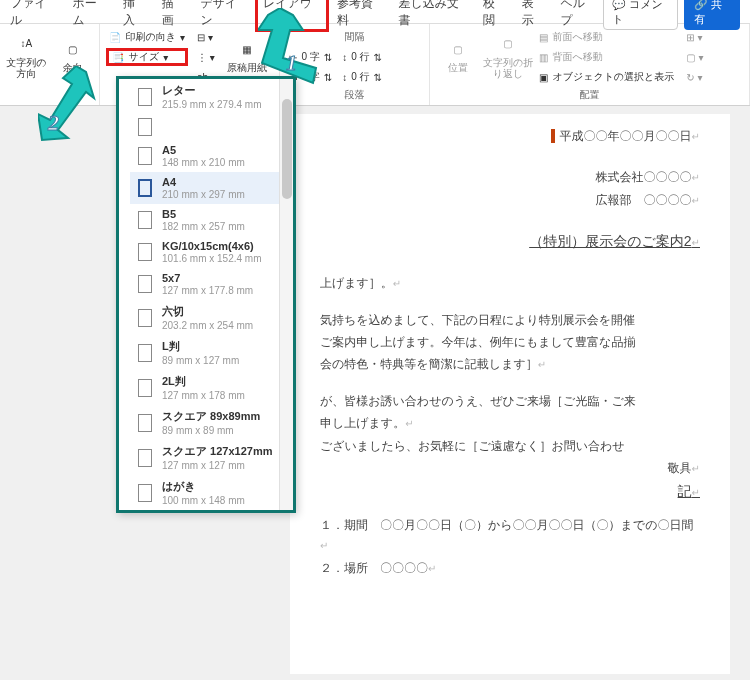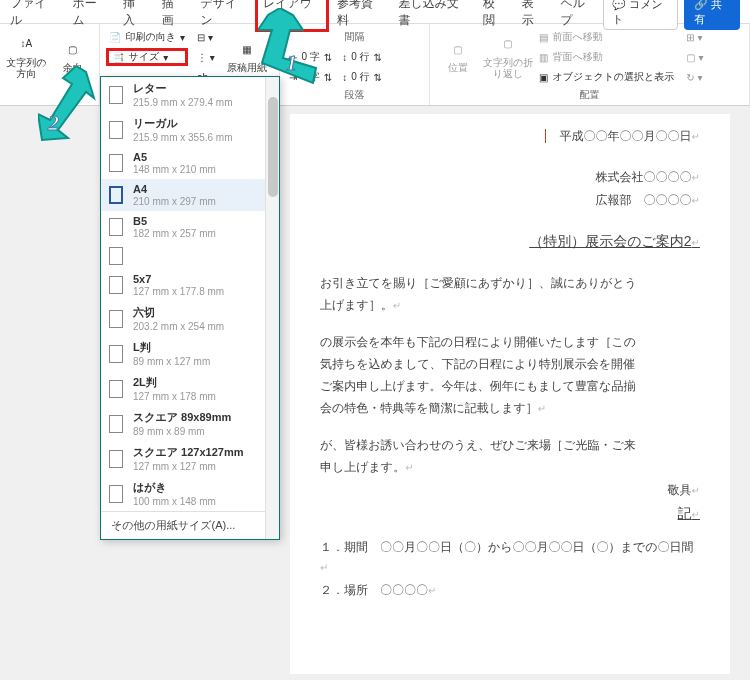--- a/index.html
+++ b/index.html
@@ -15,21 +15,21 @@
     .ribbon { display: flex; height: 82px; background: #fff; border-bottom: 1px solid #d0d0d0; }
     .ribbon-group { display: flex; flex-direction: column; padding: 4px 6px; border-right: 1px solid #e5e5e5; position: relative; }
     .ribbon-group-body { flex: 1; display: flex; align-items: flex-start; gap: 6px; }
     .ribbon-group-label { font-size: 10px; color: #666; text-align: center; margin-top: 2px; }
     .ribbon-bigbtn { display: flex; flex-direction: column; align-items: center; justify-content: center; width: 44px; height: 56px; font-size: 10px; line-height: 11px; text-align: center; }
     .ribbon-bigbtn .ico { width: 20px; height: 20px; margin-bottom: 3px; display: flex; align-items: center; justify-content: center; }
     .ribbon-col { display: flex; flex-direction: column; gap: 2px; }
     .ribbon-smallbtn { display: flex; align-items: center; gap: 4px; font-size: 10px; padding: 1px 3px; height: 18px; }
     .highlight-box { border: 3px solid #e41b1b; }
     
-    .dropdown { position: absolute; top: 76px; left: 100px; width: 180px; background: #fff; border: 1px solid #0f766e; box-shadow: 2px 2px 8px rgba(0,0,0,0.2); z-index: 10; }
+    .dropdown { position: absolute; top: 76px; left: 116px; width: 180px; background: #fff; border: 3px solid #0f766e; box-shadow: 2px 2px 8px rgba(0,0,0,0.2); z-index: 10; padding-left: 11px; }
     .dd-scroll { max-height: 490px; overflow-y: auto; }
     .dd-item { display: flex; align-items: center; padding: 4px 8px; gap: 10px; }
     .dd-item.selected { background: #e8f0fa; }
     .dd-item.selected .dd-rect { border: 2px solid #2b579a; }
     .dd-rect { width: 14px; height: 18px; border: 1px solid #888; flex-shrink: 0; }
     .dd-item-text { display: flex; flex-direction: column; }
     .dd-item-title { font-size: 11px; color: #333; font-weight: bold; }
     .dd-item-dim { font-size: 10px; color: #999; margin-top: 1px; }
     .dd-footer { border-top: 1px solid #e0e0e0; padding: 6px 10px; font-size: 11px; color: #444; }
     .scrollbar-stub { position: absolute; right: 0; top: 0; width: 14px; height: 100%; background: #f4f4f4; border-left: 1px solid #e0e0e0; }
@@ -149,24 +149,20 @@
   <div class="dd-scroll" id="dd-list">
       <div class="dd-item">
         <div class="dd-rect"></div>
         <div class="dd-item-text">
           <span class="dd-item-title">レター</span>
           <span class="dd-item-dim">215.9 mm x 279.4 mm</span>
         </div>
       </div>
       <div class="dd-item">
         <div class="dd-rect"></div>
-        <div class="dd-item-text">
-          <span class="dd-item-title">リーガル</span>
-          <span class="dd-item-dim">215.9 mm x 355.6 mm</span>
-        </div>
       </div>
       <div class="dd-item">
         <div class="dd-rect"></div>
         <div class="dd-item-text">
           <span class="dd-item-title">A5</span>
           <span class="dd-item-dim">148 mm x 210 mm</span>
         </div>
       </div>
       <div class="dd-item selected">
         <div class="dd-rect"></div>
@@ -177,20 +173,24 @@
       </div>
       <div class="dd-item">
         <div class="dd-rect"></div>
         <div class="dd-item-text">
           <span class="dd-item-title">B5</span>
           <span class="dd-item-dim">182 mm x 257 mm</span>
         </div>
       </div>
       <div class="dd-item">
         <div class="dd-rect"></div>
+        <div class="dd-item-text">
+          <span class="dd-item-title">KG/10x15cm(4x6)</span>
+          <span class="dd-item-dim">101.6 mm x 152.4 mm</span>
+        </div>
       </div>
       <div class="dd-item">
         <div class="dd-rect"></div>
         <div class="dd-item-text">
           <span class="dd-item-title">5x7</span>
           <span class="dd-item-dim">127 mm x 177.8 mm</span>
         </div>
       </div>
       <div class="dd-item">
         <div class="dd-rect"></div>
@@ -228,44 +228,42 @@
         </div>
       </div>
       <div class="dd-item">
         <div class="dd-rect"></div>
         <div class="dd-item-text">
           <span class="dd-item-title">はがき</span>
           <span class="dd-item-dim">100 mm x 148 mm</span>
         </div>
       </div>
     </div>
-  <div class="dd-footer">その他の用紙サイズ(A)...</div>
   <div class="scrollbar-stub">
       <div class="scrollbar-thumb"></div>
     </div>
 </div>
 
 <div class="doc-area">
-  <p class="doc-right"><span style="border-left:1px solid #c2410c;padding-left:14px">平成〇〇年〇〇月〇〇日</span><span class="ret-mark">↵</span></p>
+  <p class="doc-right"><span style="border-left:4px solid #c2410c;padding-left:5px">平成〇〇年〇〇月〇〇日</span><span class="ret-mark">↵</span></p>
   <p style="height:16px"></p>
   <p class="doc-right"><span>株式会社〇〇〇〇</span><span class="ret-mark">↵</span></p>
   <p class="doc-right"><span>広報部　〇〇〇〇</span><span class="ret-mark">↵</span></p>
   <p style="height:16px"></p>
   <p class="doc-center"><span>（特別）展示会のご案内2</span><span class="ret-mark">↵</span></p>
   <p style="height:16px"></p>
-  <p><span>お引き立てを賜り［ご愛顧にあずかり］、誠にありがとう</span></p>
   <p><span>上げます］。</span><span class="ret-mark">↵</span></p>
   <p style="height:12px"></p>
-  <p><span>の展示会を本年も下記の日程により開催いたします［この</span></p>
   <p><span>気持ちを込めまして、下記の日程により特別展示会を開催</span></p>
   <p><span>ご案内申し上げます。今年は、例年にもまして豊富な品揃</span></p>
   <p><span>会の特色・特典等を簡潔に記載します］</span><span class="ret-mark">↵</span></p>
   <p style="height:12px"></p>
   <p><span>が、皆様お誘い合わせのうえ、ぜひご来場［ご光臨・ご来</span></p>
   <p><span>申し上げます。</span><span class="ret-mark">↵</span></p>
+  <p><span>ございましたら、お気軽に［ご遠慮なく］お問い合わせ</span></p>
   <p class="doc-right"><span>敬具</span><span class="ret-mark">↵</span></p>
   <p class="doc-center"><span>記</span><span class="ret-mark">↵</span></p>
   <p style="height:8px"></p>
   <p><span>１．期間　〇〇月〇〇日（〇）から〇〇月〇〇日（〇）までの〇日間</span><span class="ret-mark">↵</span></p>
   <p><span>２．場所　〇〇〇〇</span><span class="ret-mark">↵</span></p>
 </div>
 
 <div class="arrow" style="top:8px;left:258px;">
   <svg width="60" height="80">
       <polygon points="10,7 0,22 14,22 4,55 55,75 58,60 25,50 32,22 45,22 35,7 22,0" fill="#1ec4bc" stroke="#0d8f87" stroke-width="2"></polygon>

